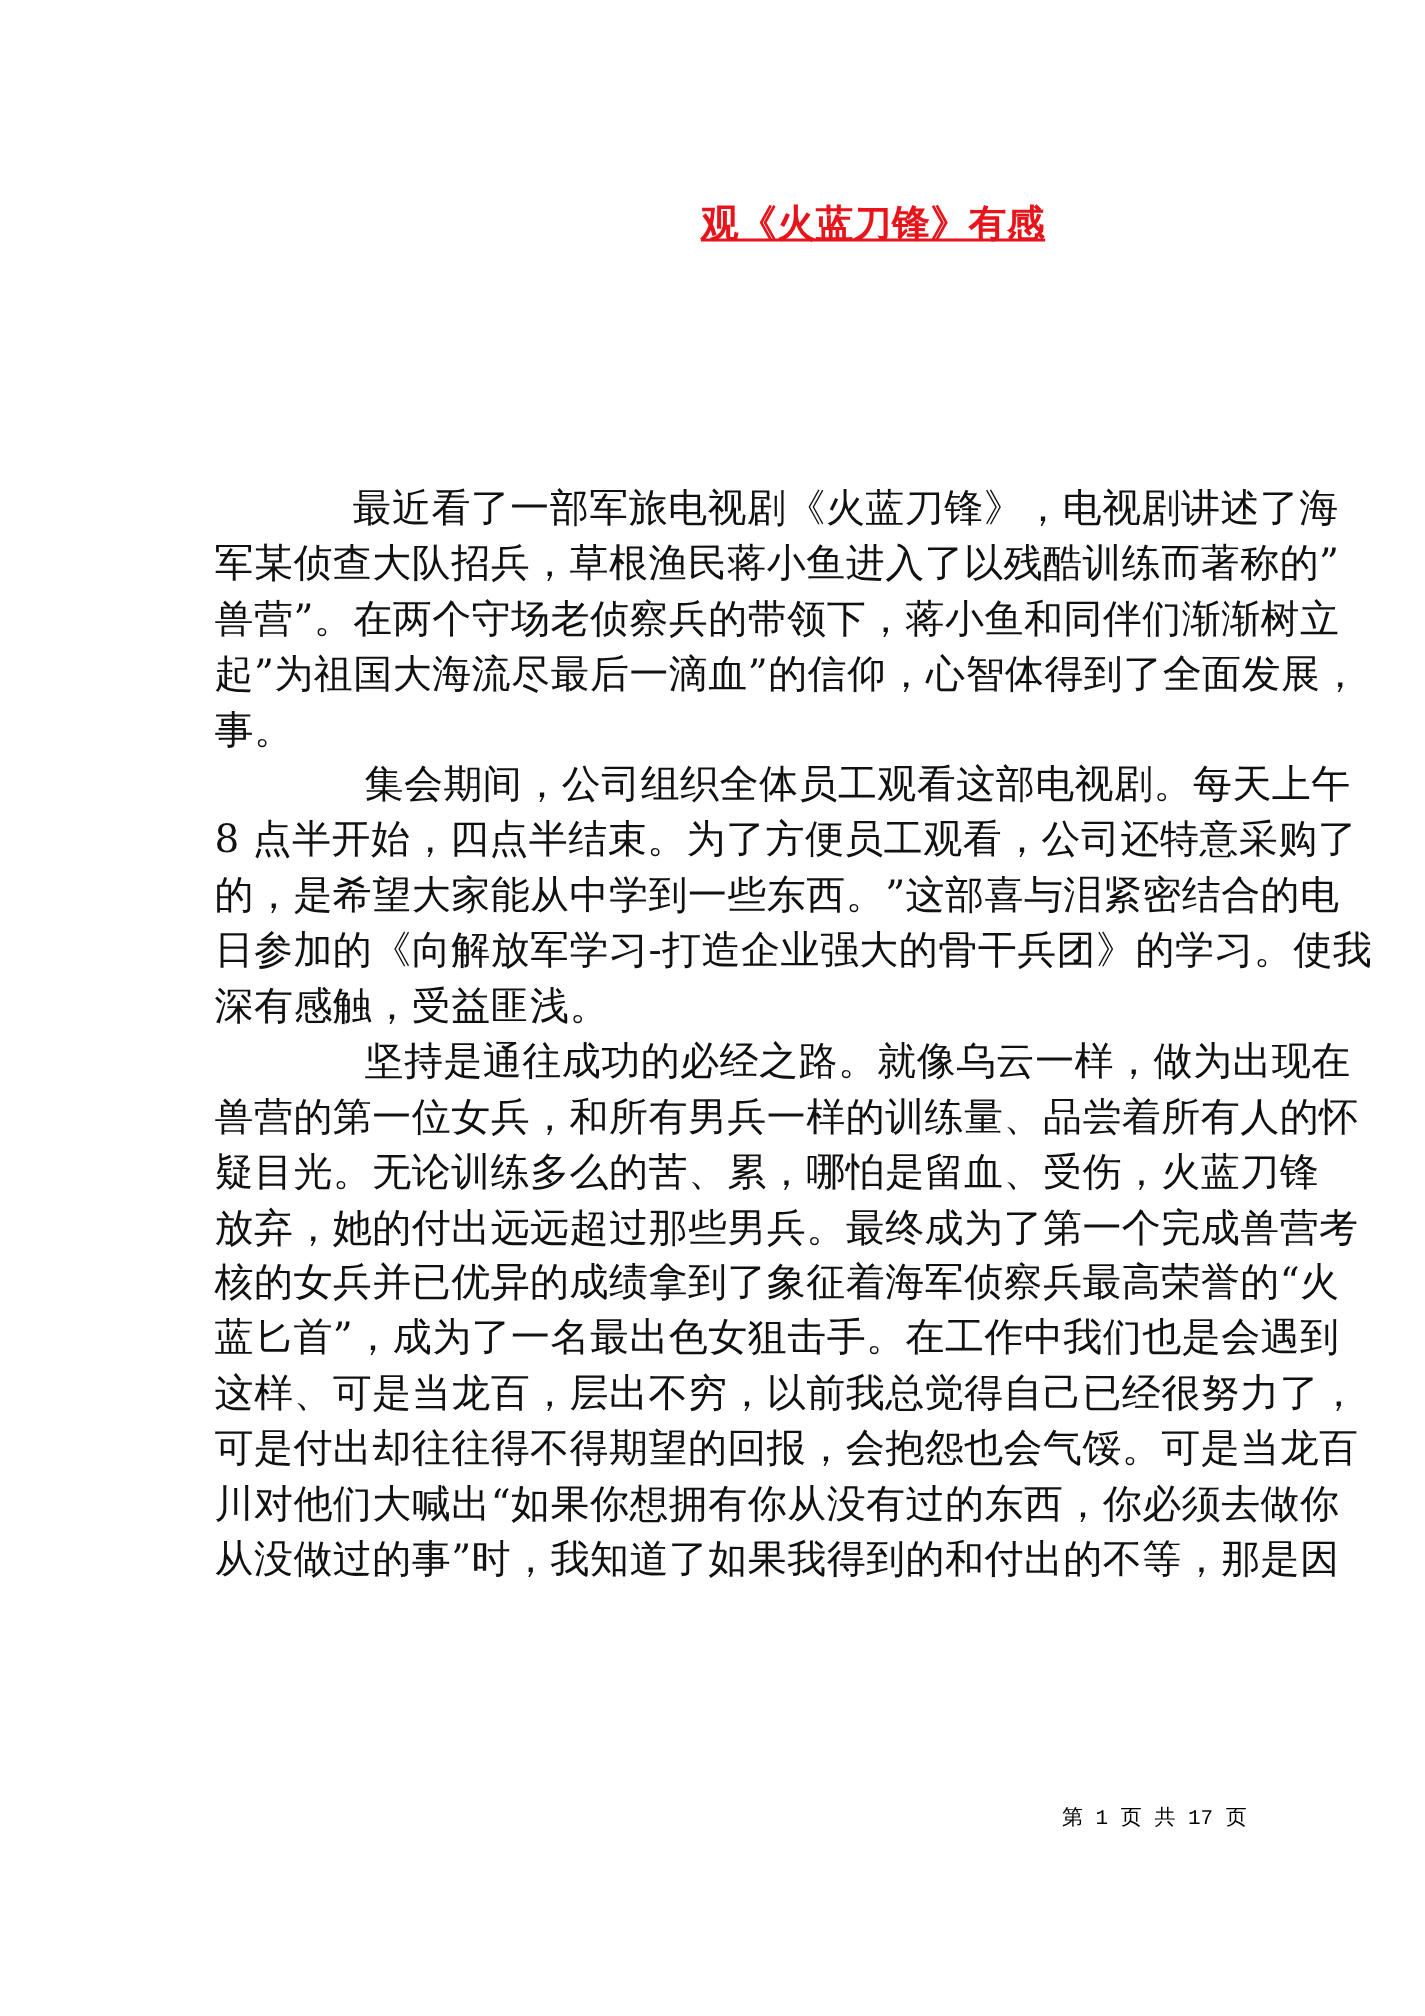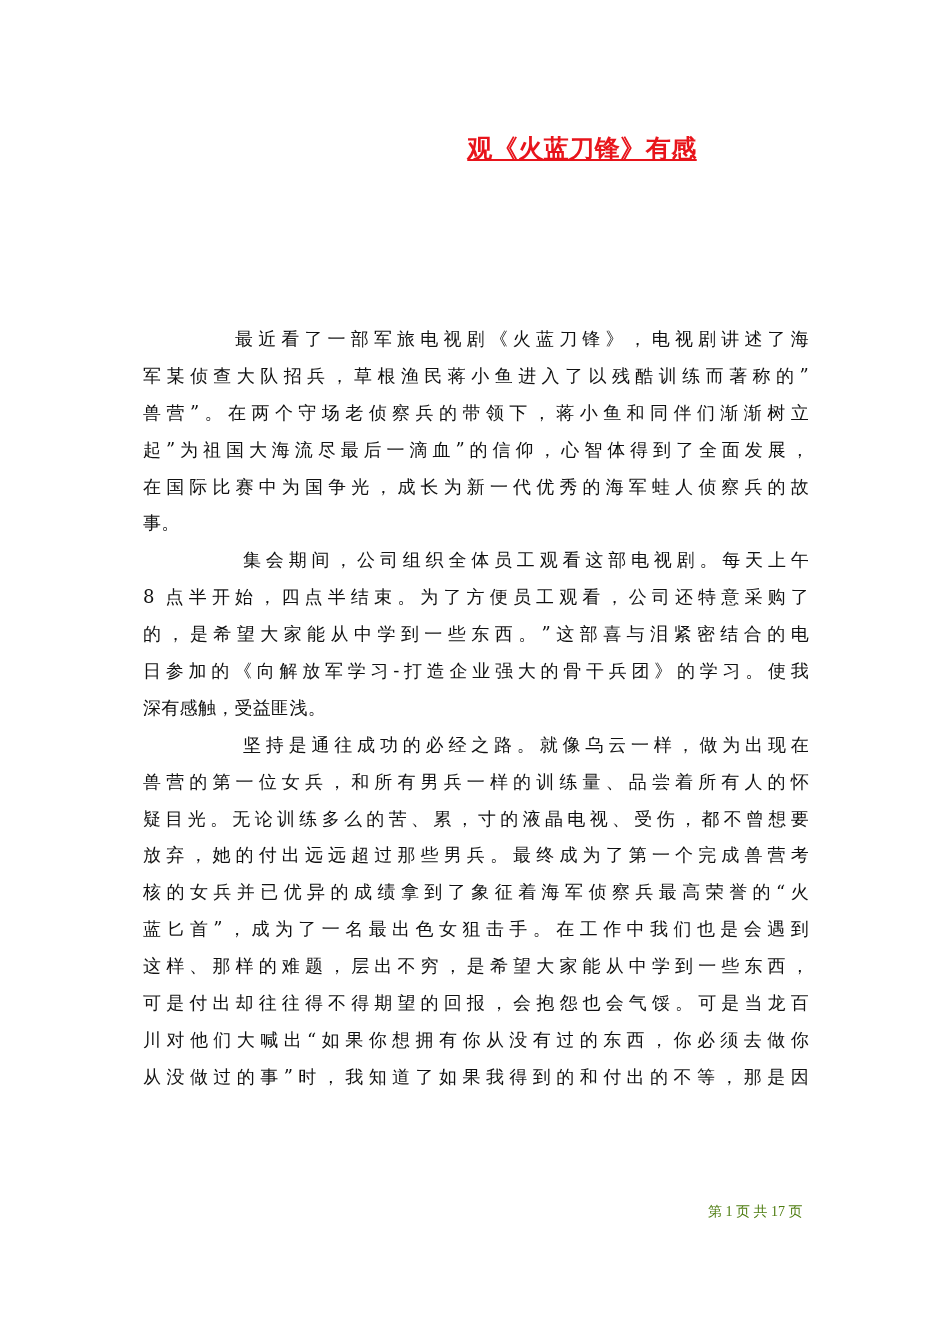--- a/index.html
+++ b/index.html
@@ -38,73 +38,72 @@
     }
     .body-text {
       position: absolute;
       left: 143px;
       top: 321px;
       width: 666px;
     }
     .line {
       height: 36.9px;
       line-height: 36.9px;
-      font-size: 18px;
+      font-size: 26px;
       white-space: nowrap;
       overflow: visible;
       text-align: justify;
       text-align-last: justify;
       letter-spacing: 0.3px;
     }
     .line.last {
       text-align-last: left;
     }
     .line.indent {
       padding-left: 92px;
     }
     .line.indent2 {
       padding-left: 100px;
     }
     .footer {
       position: absolute;
       top: 1203px;
       left: 708px;
       font-size: 14px;
-      color: #4d7c0f;
-      font-family: Liberation Serif, serif;
+      color: #000000;
+      font-family: Liberation Mono, monospace;
       white-space: nowrap;
     }
   </style>
 </head>
 <body>
 
 <div class="page">
   <div class="title">观《火蓝刀锋》有感</div>
 
   <div class="body-text">
 
     <div class="line indent">最近看了一部军旅电视剧《火蓝刀锋》，电视剧讲述了海</div>
     <div class="line">军某侦查大队招兵，草根渔民蒋小鱼进入了以残酷训练而著称的”</div>
     <div class="line">兽营”。在两个守场老侦察兵的带领下，蒋小鱼和同伴们渐渐树立</div>
     <div class="line">起”为祖国大海流尽最后一滴血”的信仰，心智体得到了全面发展，</div>
-    <div class="line">在国际比赛中为国争光，成长为新一代优秀的海军蛙人侦察兵的故</div>
     <div class="line last">事。</div>
 
     <div class="line indent2">集会期间，公司组织全体员工观看这部电视剧。每天上午</div>
     <div class="line">8 点半开始，四点半结束。为了方便员工观看，公司还特意采购了</div>
     <div class="line">的，是希望大家能从中学到一些东西。”这部喜与泪紧密结合的电</div>
     <div class="line">日参加的《向解放军学习-打造企业强大的骨干兵团》的学习。使我</div>
     <div class="line last">深有感触，受益匪浅。</div>
 
     <div class="line indent2">坚持是通往成功的必经之路。就像乌云一样，做为出现在</div>
     <div class="line">兽营的第一位女兵，和所有男兵一样的训练量、品尝着所有人的怀</div>
-    <div class="line">疑目光。无论训练多么的苦、累，寸的液晶电视、受伤，都不曾想要</div>
+    <div class="line">疑目光。无论训练多么的苦、累，哪怕是留血、受伤，火蓝刀锋</div>
     <div class="line">放弃，她的付出远远超过那些男兵。最终成为了第一个完成兽营考</div>
     <div class="line">核的女兵并已优异的成绩拿到了象征着海军侦察兵最高荣誉的“火</div>
     <div class="line">蓝匕首”，成为了一名最出色女狙击手。在工作中我们也是会遇到</div>
-    <div class="line">这样、那样的难题，层出不穷，是希望大家能从中学到一些东西，</div>
+    <div class="line">这样、可是当龙百，层出不穷，以前我总觉得自己已经很努力了，</div>
     <div class="line">可是付出却往往得不得期望的回报，会抱怨也会气馁。可是当龙百</div>
     <div class="line">川对他们大喊出“如果你想拥有你从没有过的东西，你必须去做你</div>
     <div class="line">从没做过的事”时，我知道了如果我得到的和付出的不等，那是因</div>
   </div>
 
   <div class="footer">第 1 页 共 17 页</div>
 </div>
 
 </body></html>

